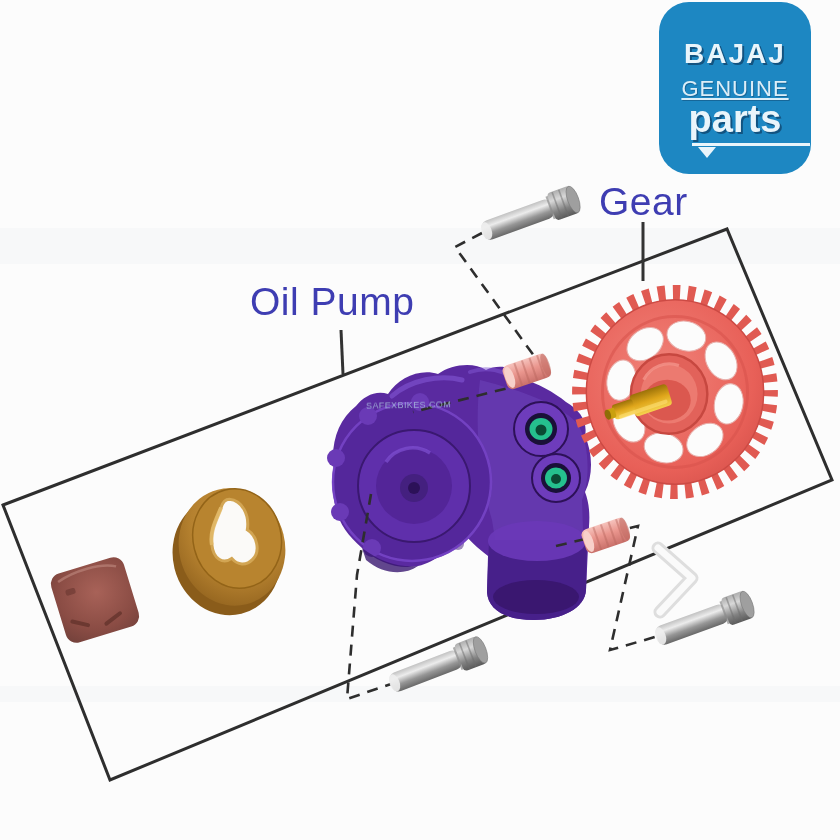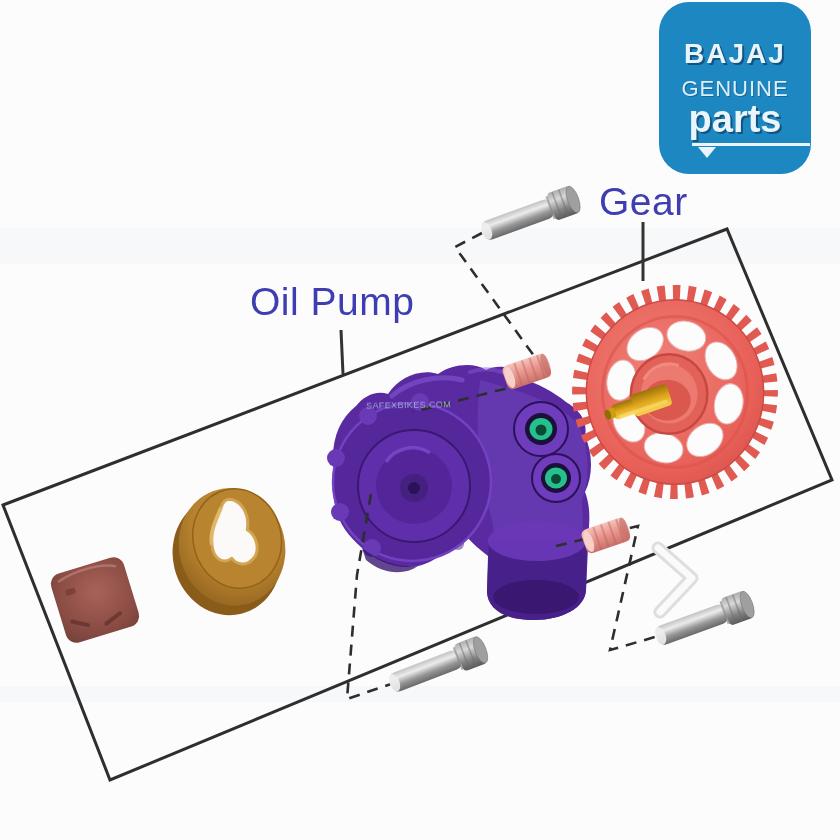--- a/index.html
+++ b/index.html
@@ -16,21 +16,21 @@
   
   .watermark{position:absolute;left:366px;top:400px;font-size:9px;letter-spacing:.4px;
              color:#a8bede;opacity:.85;filter:blur(.3px);transform:rotate(-1deg);white-space:nowrap;}
 
   
   .logo{position:absolute;left:659px;top:2px;width:152px;height:172px;background:#1d87c2;
         border-radius:30px;box-sizing:border-box;text-align:center;color:#e9f5fb;}
   .logo .brand{margin-top:36px;font-size:28px;font-weight:800;letter-spacing:2px;
                text-shadow:2px 2px 0 rgba(12,55,92,.65);}
   .logo .genuine{margin-top:6px;font-size:22px;font-weight:500;letter-spacing:1px;
-                 color:#dceef8;text-shadow:1px 1px 0 rgba(12,55,92,.4);}
+                 color:#dceef8;text-shadow:1px 1px 0 rgba(12,55,92,.4);text-decoration:underline;}
   .logo .parts{margin-top:-4px;font-size:38px;font-weight:700;letter-spacing:0;
                text-shadow:2px 2px 0 rgba(12,55,92,.65);}
   .logo .underline{position:relative;width:118px;border-top:3px solid #e9f5fb;margin:2px 0 0 33px;}
   .logo .underline::before{content:'';position:absolute;left:6px;top:1px;
                border:9px solid transparent;border-top:11px solid #e9f5fb;}
 </style>
 </head>
 <body>
 
 <div class="stage">

